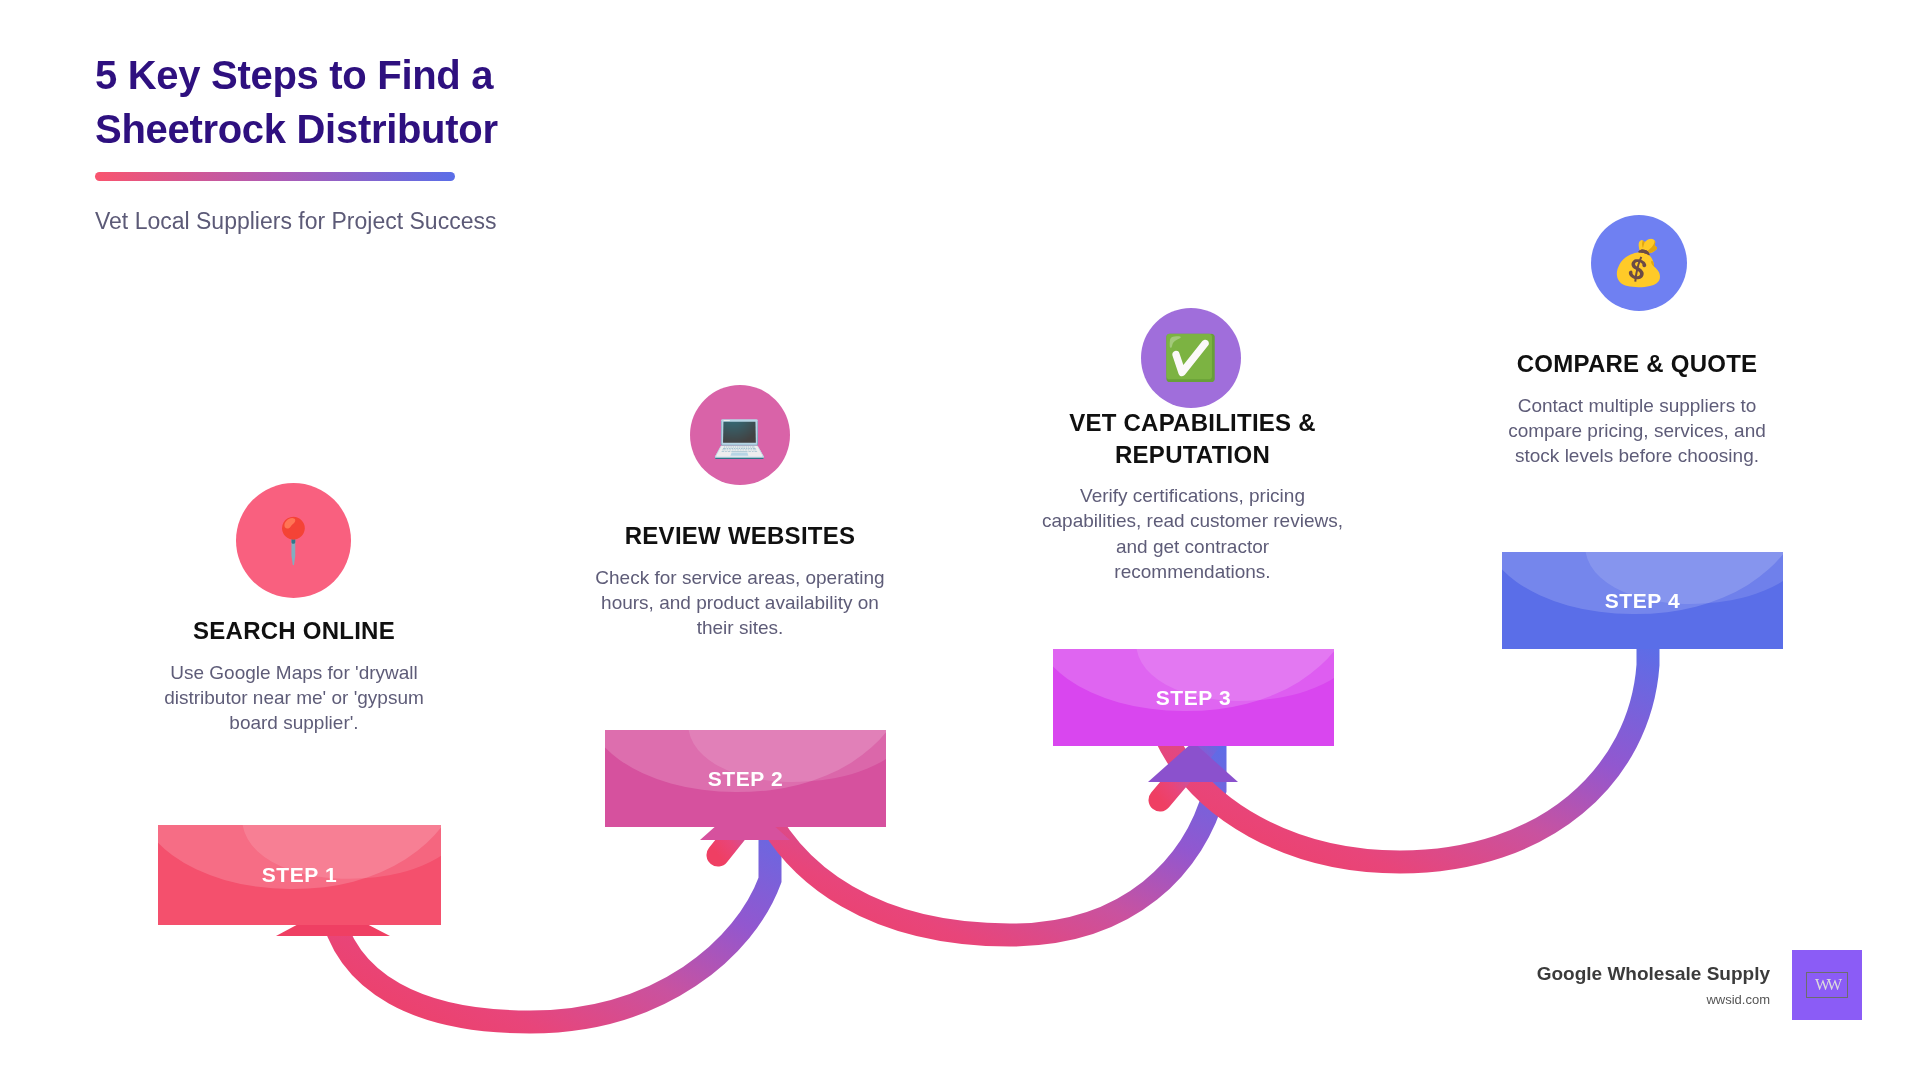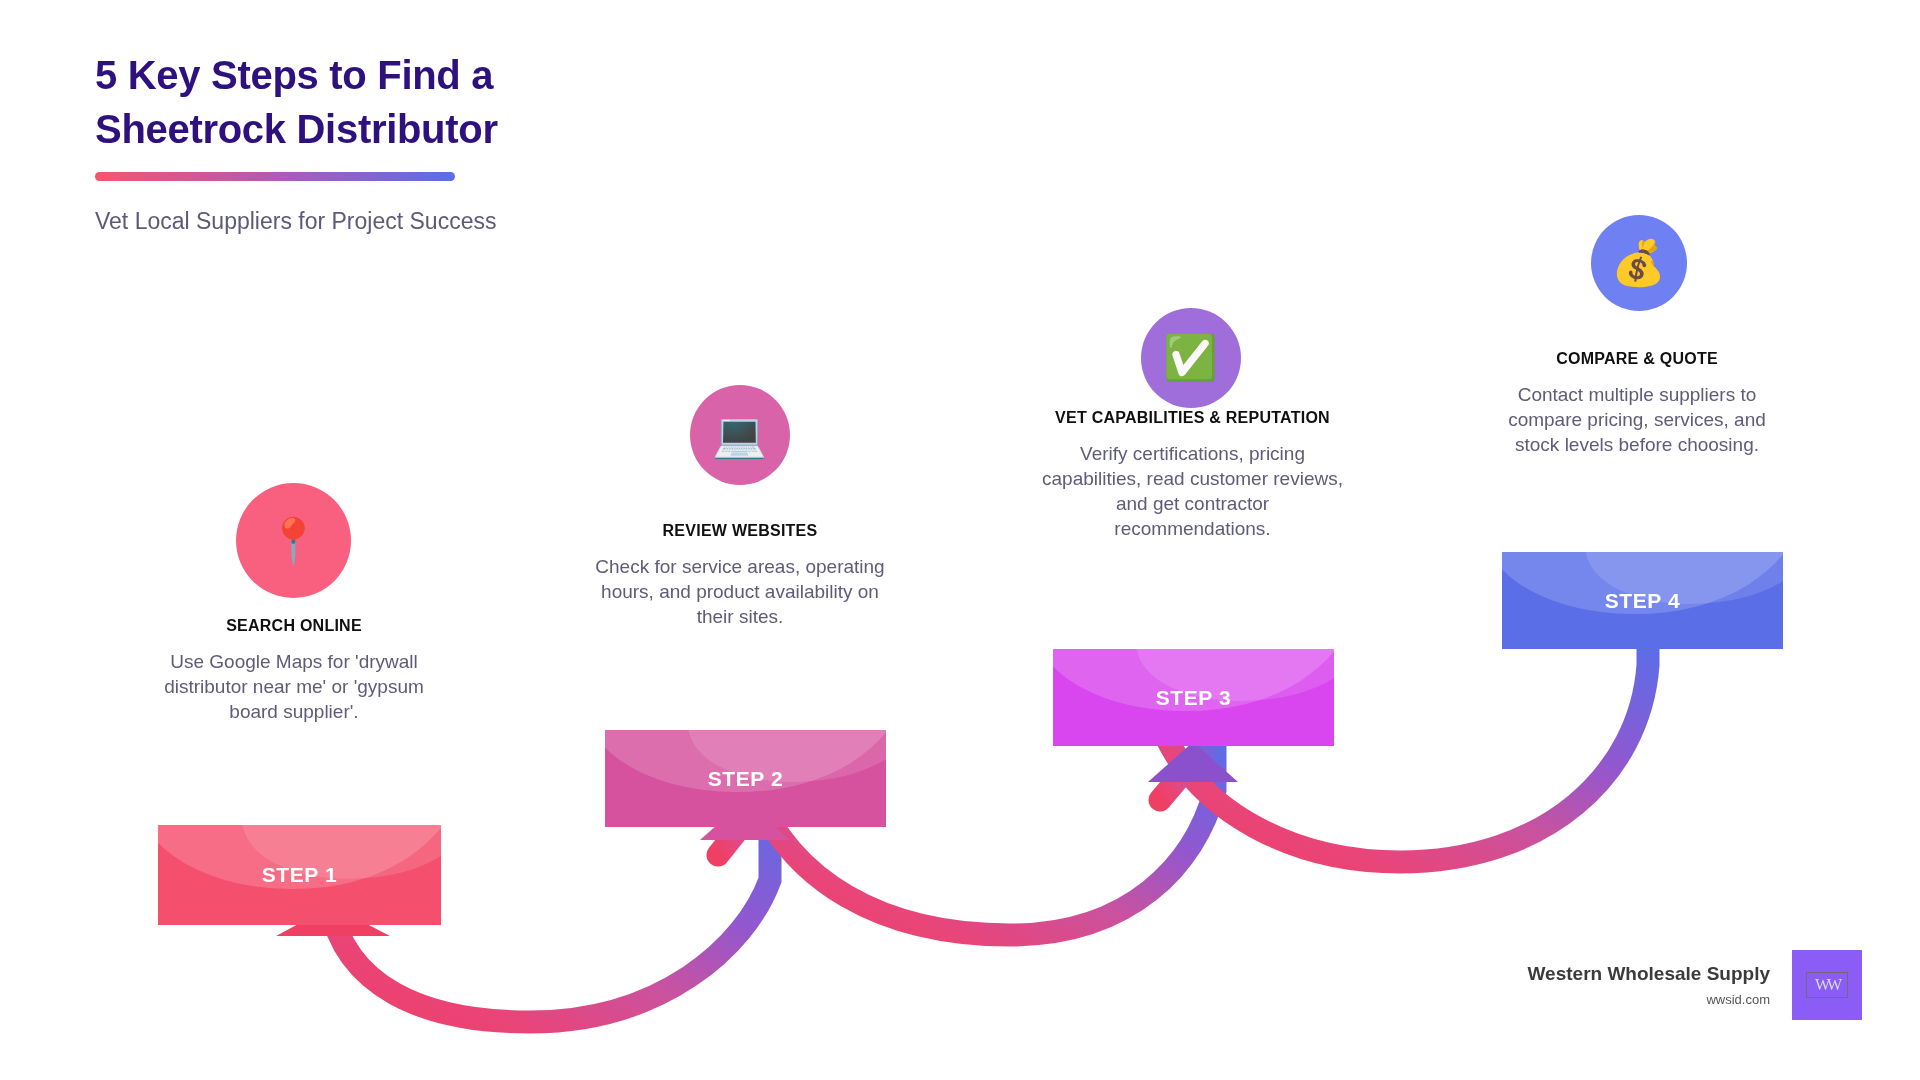--- a/index.html
+++ b/index.html
@@ -60,21 +60,21 @@
     justify-content: center;
     font-size: 44px;
     line-height: 1;
   }
 
   .step-text {
     position: absolute;
     text-align: center;
   }
   .step-title {
-    font-size: 16px;
+    font-size: 24px;
     font-weight: 700;
     color: #101010;
     letter-spacing: 0.25px;
     line-height: 1.32;
   }
   .step-desc {
     margin-top: 13px;
     font-size: 19px;
     color: #5e5c78;
     line-height: 1.32;
@@ -260,21 +260,21 @@
     </div>
     <div class="banner" style="left:1502px; top:552px; width:281px; height:97px; background:#5a6ee8;">
       <span class="band"></span>
       <span class="band2"></span>
       <span class="banner-label">STEP 4</span>
     </div>
   </div>
 
   <div class="brand">
     <div class="brand-text">
-      <div class="brand-name">Western Wholesale Supply</div>
+      <div class="brand-name">Google Wholesale Supply</div>
       <div class="brand-url">wwsid.com</div>
     </div>
     <div class="brand-logo">
       <span class="mono">WW</span>
     </div>
   </div>
 
 </div>
 
 </body></html>

